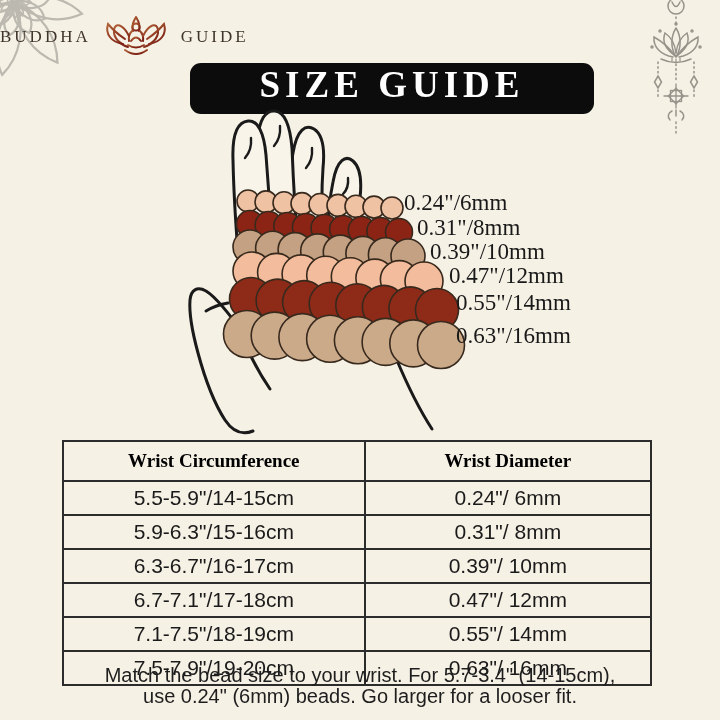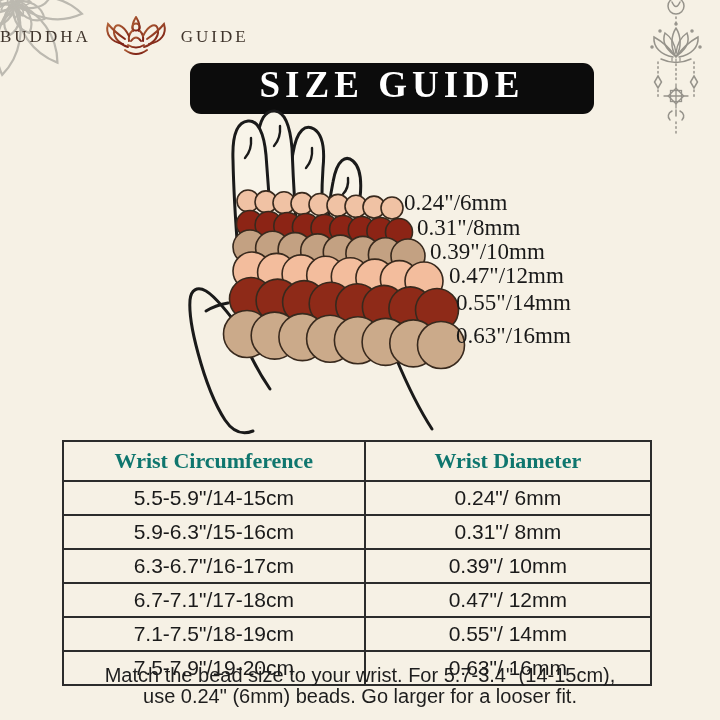--- a/index.html
+++ b/index.html
@@ -25,21 +25,21 @@
   .bead-label{position:absolute;font-family:"Liberation Serif",serif;font-size:23px;color:#191919;white-space:nowrap;}
   .bl-0{left:404px;top:190px;}
   .bl-1{left:417px;top:215px;}
   .bl-2{left:430px;top:239px;}
   .bl-3{left:449px;top:263px;}
   .bl-4{left:456px;top:290px;}
   .bl-5{left:456px;top:323px;}
 
   
   .size-table{position:absolute;left:62px;top:440px;width:590px;border-collapse:collapse;background:transparent;}
-  .size-table th{font-family:"Liberation Serif",serif;font-weight:700;font-size:22px;color:#0f766e;height:36px;border:2px solid #2c2c2c;text-align:center;margin-top:28px;}
+  .size-table th{font-family:"Liberation Serif",serif;font-weight:700;font-size:19px;color:#000000;height:36px;border:2px solid #2c2c2c;text-align:center;margin-top:28px;}
   .size-table td{font-family:"Liberation Sans",sans-serif;font-size:21px;color:#1a1a1a;height:30px;border:2px solid #2c2c2c;text-align:center;}
   .size-table .col-wrist{width:51.3%;}
   .size-table .col-bead{width:48.7%;}
 
   
   .footer-note{position:absolute;left:0;right:0;top:665px;text-align:center;font-family:"Liberation Sans",sans-serif;font-size:20px;line-height:21px;color:#1e1e1e;}
 </style>
 </head>
 <body>
 

